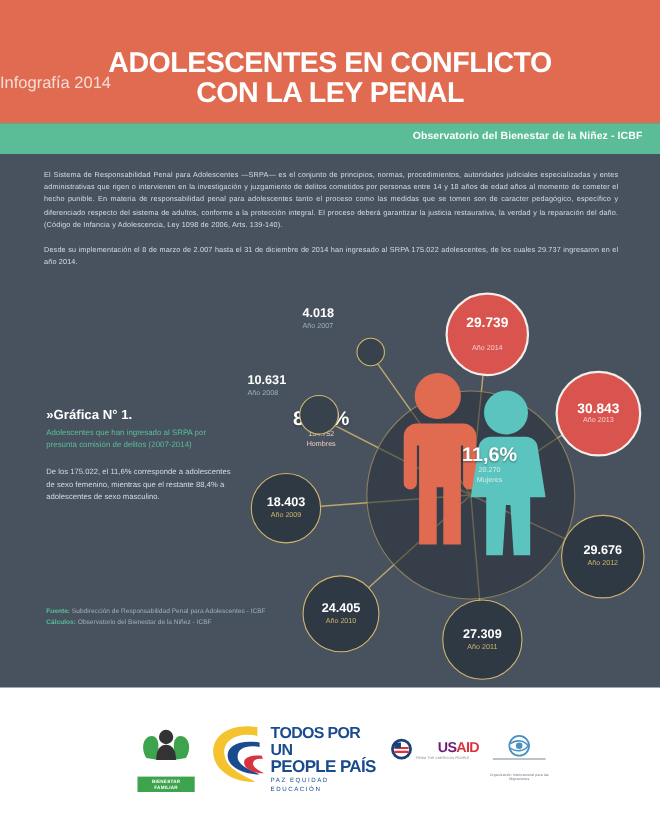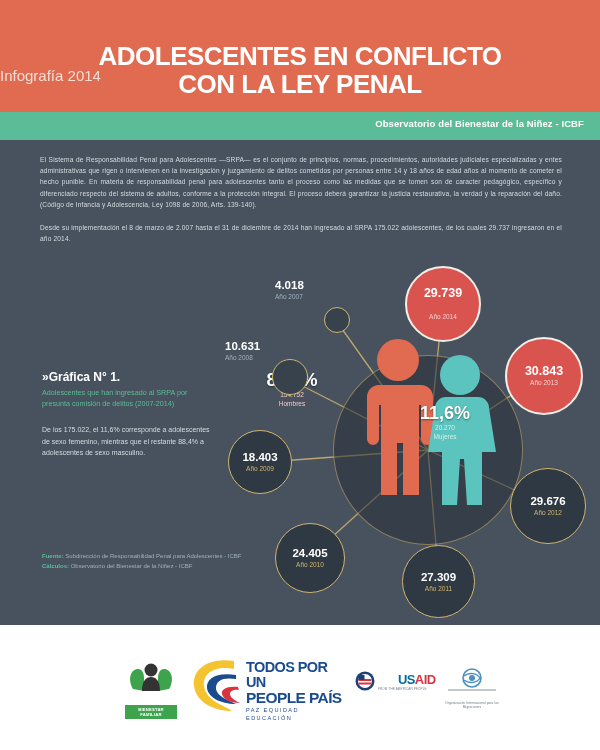--- a/index.html
+++ b/index.html
@@ -276,21 +276,21 @@
       <div class="logo" style="left:355px; top:18px;">
         <div style="display:flex; align-items:center;">
           <svg width="20" height="20" viewBox="0 0 20 20">
             <circle cx="10" cy="10" r="9.5" fill="#1b3f77"></circle>
             <circle cx="10" cy="10" r="7" fill="#ffffff"></circle>
             <path d="M3.5 8 h13 v2 h-13 z" fill="#d9333f"></path>
             <path d="M3.5 11.5 h13 v2 h-13 z" fill="#d9333f"></path>
             <path d="M3.5 4 h6 v5 h-6 z" fill="#1b3f77"></path>
           </svg>
           <div style="margin-left:3px;">
-            <div class="usaid-txt"><span style="color:#0369a1;padding-left:20px;">US</span><span style="color:#d9333f;">AID</span></div>
+            <div class="usaid-txt"><span style="color:#701a75;padding-left:20px;">US</span><span style="color:#d9333f;">AID</span></div>
             <div class="usaid-sub">FROM THE AMERICAN PEOPLE</div>
           </div>
         </div>
       </div>
 
       <div class="logo" style="left:442px; top:14px; width:60px;">
         <svg width="60" height="30" viewBox="0 0 60 30">
           <circle cx="30" cy="11" r="9" fill="none" stroke="#4a90c2" stroke-width="1.6"></circle>
           <path d="M22 9 C27 5 35 6 38 11 C35 16 27 17 22 13" fill="none" stroke="#4a90c2" stroke-width="1.4"></path>
           <circle cx="30" cy="11" r="3" fill="#4a90c2"></circle>

